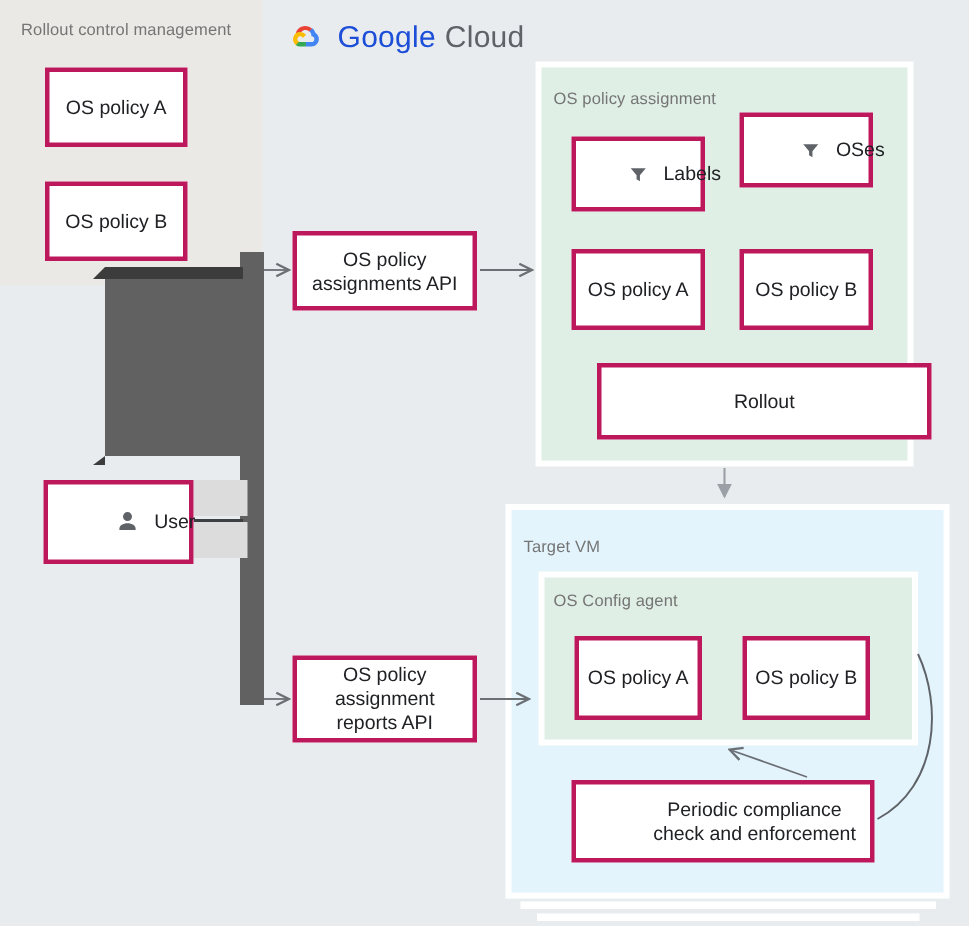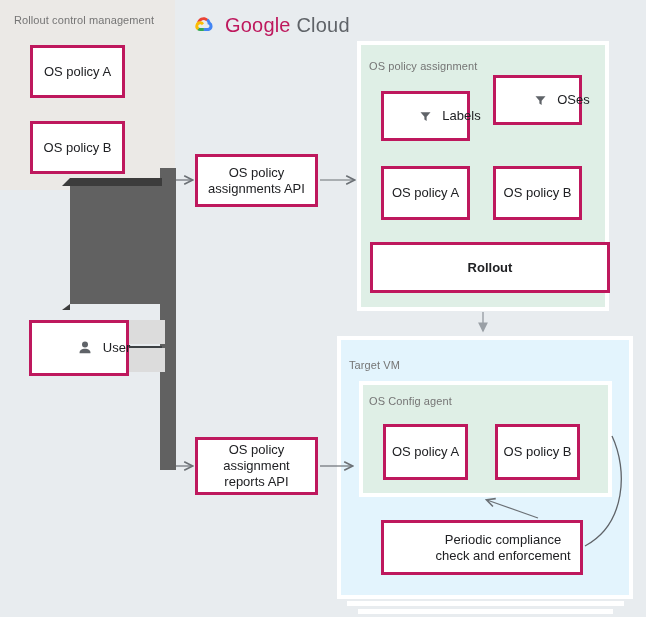--- a/index.html
+++ b/index.html
@@ -70,21 +70,21 @@
     display: flex;
     align-items: center;
     gap: 8px;
   }
   #gc-logo .gc-text {
     font-size: 20px;
     color: #5f6368;
     letter-spacing: .2px;
     white-space: nowrap;
   }
-  #gc-logo .gc-text b { font-weight: normal; color: #be185d; margin-top: 48px; }
+  #gc-logo .gc-text b { font-weight: normal; color: #1d4ed8; margin-top: 48px; }
 
   
   #assign-panel {
     left: 357px; top: 41px;
     width: 252px; height: 270px;
     background: #dfefe6;
   }
 
   
   #vm-panel {
@@ -140,21 +140,21 @@
   #scm-policy-a { left: 30px; top: 45px; width: 95px; height: 53px; }
   #scm-policy-b { left: 30px; top: 121px; width: 95px; height: 53px; }
 
   #api-assignments { left: 195px; top: 154px; width: 123px; height: 53px; }
   #api-reports     { left: 195px; top: 437px; width: 123px; height: 58px; }
 
   #box-labels { left: 381px; top: 91px; width: 89px; height: 50px; }
   #box-oses   { left: 493px; top: 75px; width: 89px; height: 50px; }
   #box-ap-a   { left: 381px; top: 166px; width: 89px; height: 54px; }
   #box-ap-b   { left: 493px; top: 166px; width: 89px; height: 54px; }
-  #box-rollout{ left: 370px; top: 242px; width: 240px; height: 51px; font-weight: bold; }
+  #box-rollout{ left: 398px; top: 242px; width: 223px; height: 51px; }
 
   #box-agent-a { left: 383px; top: 424px; width: 85px; height: 56px; }
   #box-agent-b { left: 495px; top: 424px; width: 85px; height: 56px; }
   #box-periodic{ left: 381px; top: 520px; width: 202px; height: 55px; padding-left: 42px; }
 
   .icon-svg { display: block; }
 </style>
 </head>
 <body>
 

